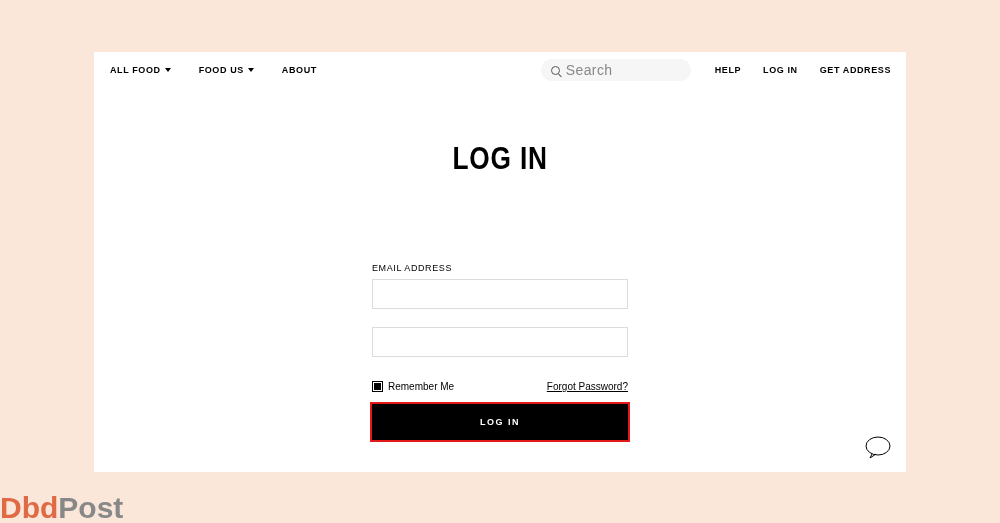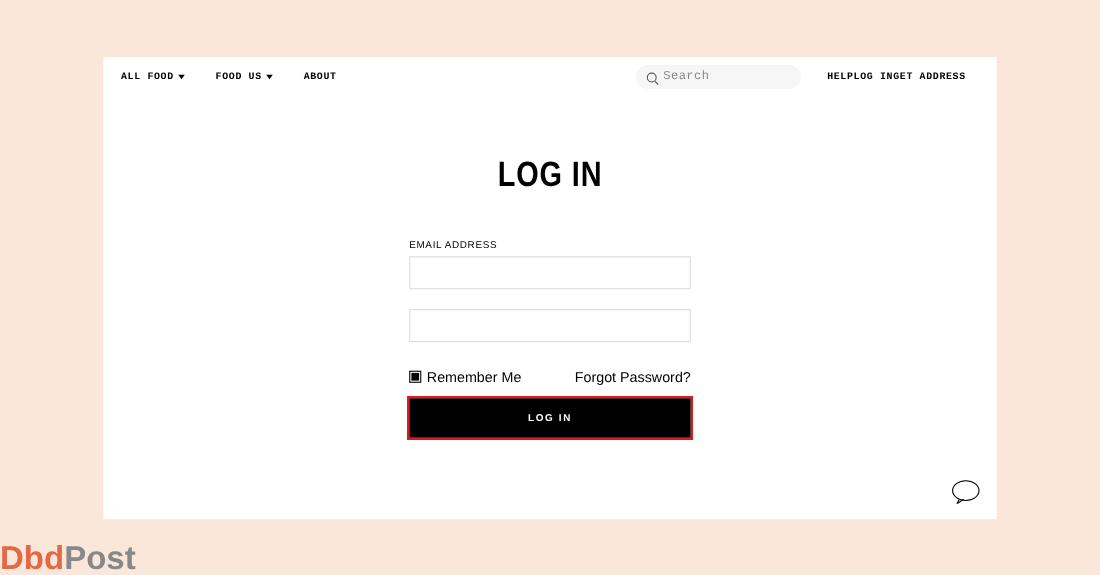--- a/index.html
+++ b/index.html
@@ -20,21 +20,20 @@
     background: #ffffff;
   }
   .nav {
     height: 36px;
     display: flex;
     align-items: center;
     padding: 0 12px;
     font-size: 9px;
     letter-spacing: 0.6px;
     color: #000;
-    font-family: Liberation Mono, monospace;
   }
   .nav-left { display: flex; gap: 28px; align-items: center; margin-left: 4px; }
   .nav-item { cursor: pointer; display: flex; align-items: center; gap: 4px; font-weight: 700; }
   .caret {
     width: 0; height: 0;
     border-left: 3px solid transparent;
     border-right: 3px solid transparent;
     border-top: 4px solid #000;
     display: inline-block;
   }
@@ -56,73 +55,74 @@
     position: relative;
   }
   .search-icon::after {
     content: '';
     position: absolute;
     width: 4px; height: 1px;
     background: #555;
     bottom: -2px; right: -3px;
     transform: rotate(45deg);
   }
-  .search-text { font-size: 11px; color: #888; letter-spacing: 0.4px; font-weight: 400; }
-  .nav-right { display: flex; align-items: flex-end; margin-left: 24px; margin-right: 16px; }
+  .search-text { font-size: 14px; color: #888; letter-spacing: 0.4px; font-weight: 400; }
+  .nav-right { display: flex; gap: 22px; align-items: flex-end; margin-left: 24px; margin-right: 3px; }
   .nav-right .nav-item { font-weight: 700; }
 
   .content {
     display: flex;
     flex-direction: column;
     align-items: center;
     padding-top: 52px;
   }
   .heading {
     font-family: 'Arial Narrow', Arial, sans-serif;
     font-size: 32px;
     font-weight: 700;
     letter-spacing: 1px;
     transform: scaleX(0.82);
     margin-bottom: 40px;
   }
   .form {
     width: 256px;
     display: flex;
     flex-direction: column;
+    margin-top: 46px;
   }
   .label {
     font-size: 9px;
     letter-spacing: 0.6px;
     color: #000;
     margin-bottom: 6px;
   }
   .input {
     height: 30px;
     border: 1px solid #dcdcdc;
     margin-bottom: 18px;
     width: 100%;
     padding: 0 6px;
     font-size: 11px;
   }
   .row {
     display: flex;
     justify-content: space-between;
     align-items: center;
-    font-size: 13px;
+    font-size: 10px;
     margin-top: 6px;
     margin-bottom: 12px;
   }
   .checkbox-wrap { display: flex; align-items: center; gap: 5px; cursor: pointer; }
   .checkbox {
     width: 11px; height: 11px;
     border: 1px solid #000;
     display: flex; align-items: center; justify-content: center;
   }
   .checkbox-inner { width: 7px; height: 7px; background: #000; }
-  .forgot { cursor: pointer; }
+  .forgot { text-decoration: underline; cursor: pointer; }
   .login-btn {
     height: 36px;
     background: #000;
     color: #fff;
     font-size: 9px;
     letter-spacing: 1.5px;
     font-weight: 700;
     border: none;
     outline: 2px solid #e11919;
     outline-offset: 0px;

